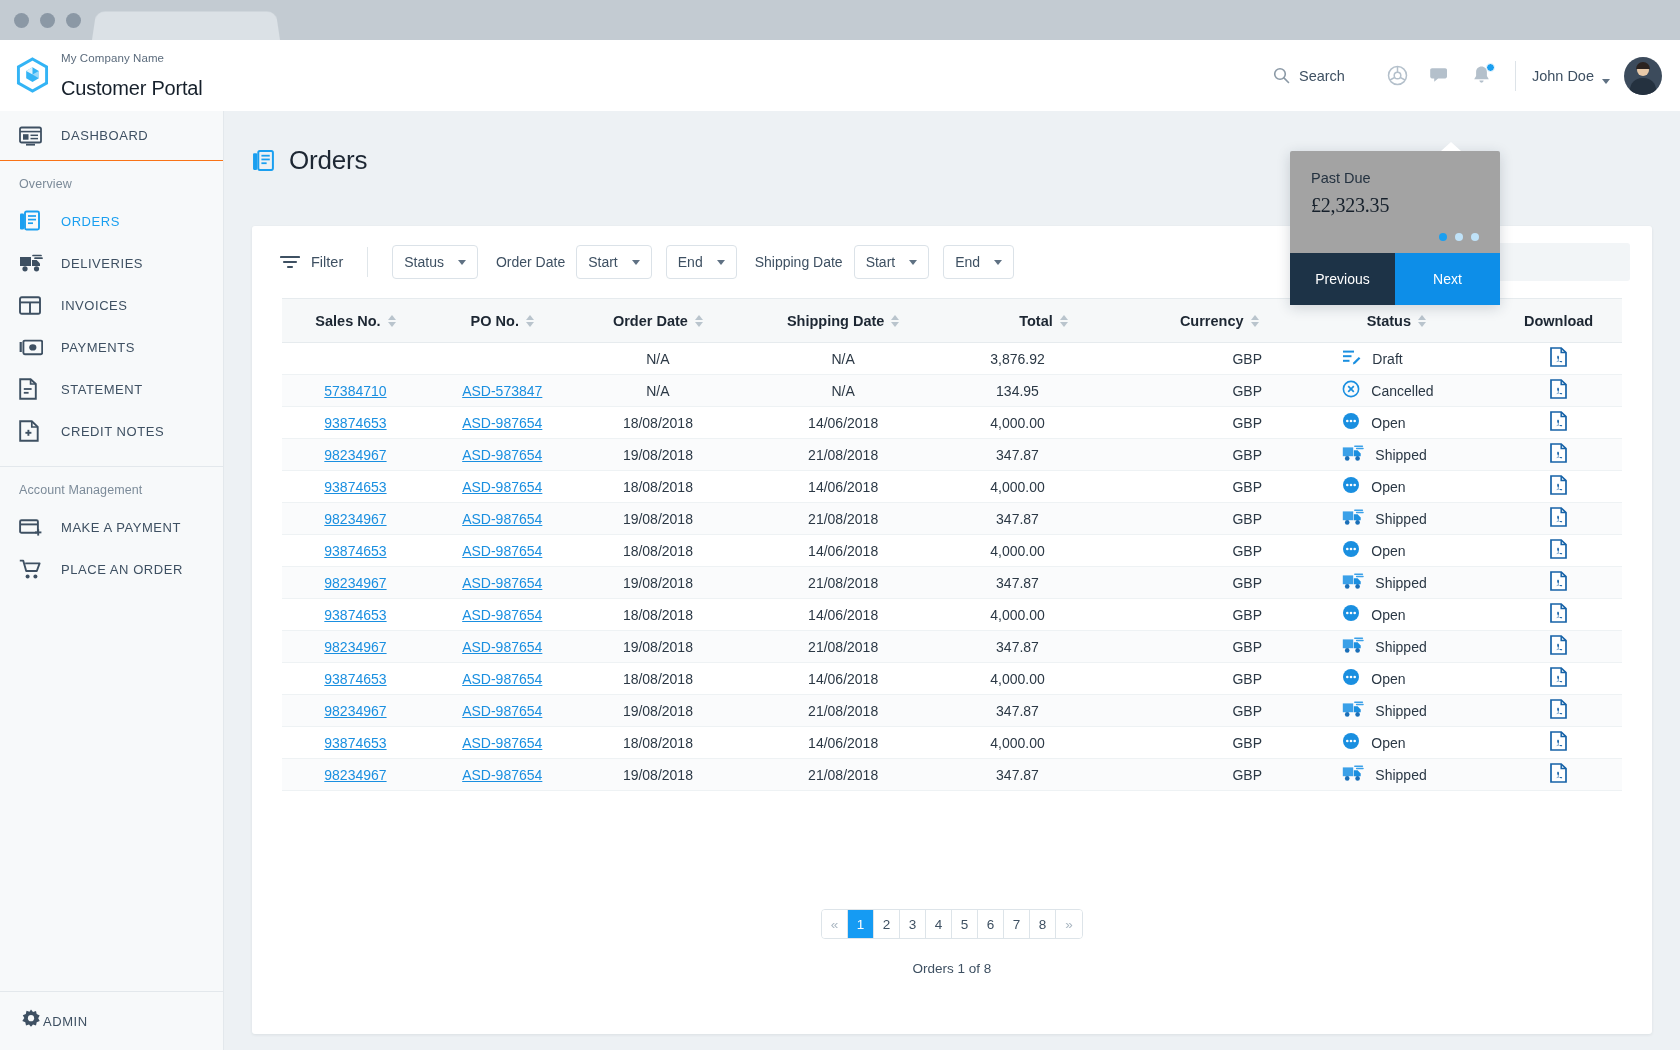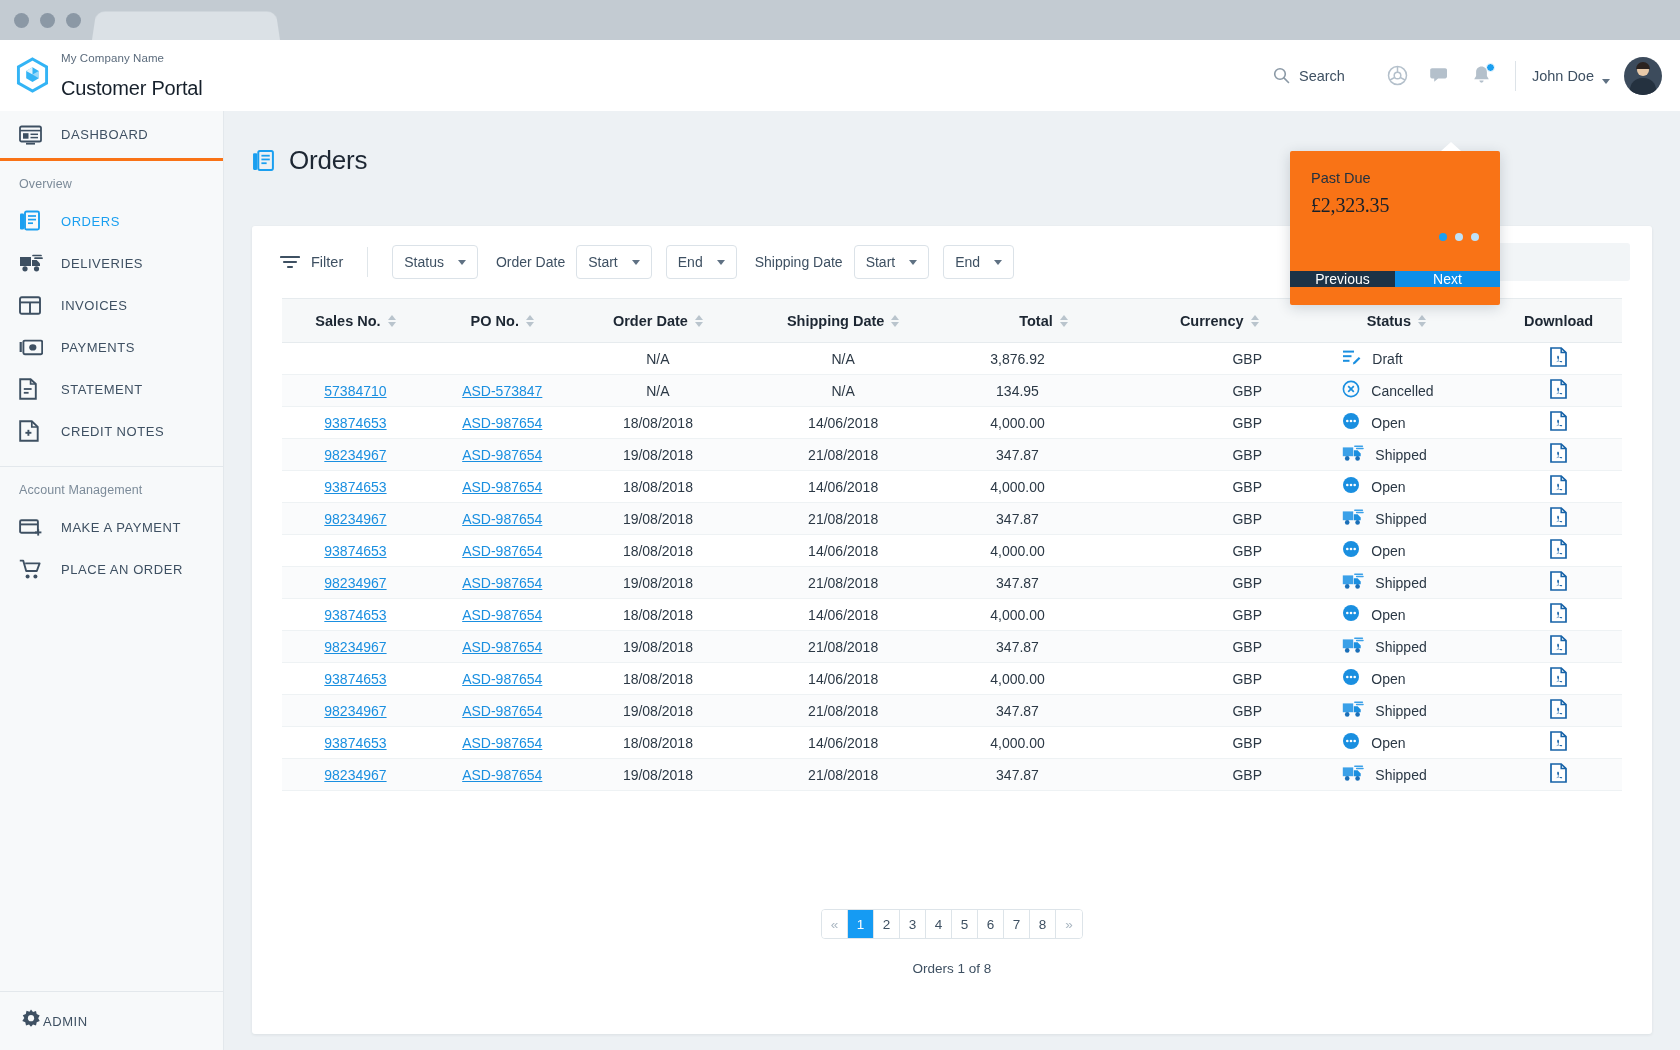--- a/index.html
+++ b/index.html
@@ -75,21 +75,21 @@
   
   .sidebar {
     position: absolute; top: 71px; left: 0; width: 224px; height: 939px;
     background: #f7f9fa; border-right: 1px solid #e3e8ec;
   }
   .nav-item {
     display: flex; align-items: center; height: 42px; padding-left: 19px;
     cursor: pointer; color: #3e5062; font-size: 13px; letter-spacing: .55px;
   }
   .nav-item .nv-ic { width: 26px; margin-right: 16px; display: flex; align-items: center; }
-  .nav-item.dash { height: 50px; border-bottom: 3px solid #f97316; }
+  .nav-item.dash { height: 50px; border-bottom: 1px solid #f97316; }
   .nav-item.active { color: #1a9ff0; }
   .nav-group-label {
     font-size: 12.5px; color: #7c8b99; padding: 16px 0 9px 19px; letter-spacing: .1px;
   }
   .nav-sep { height: 1px; background: #e3e8ec; margin-top: 14px; }
   .nav-admin {
     position: absolute; bottom: 0; left: 0; width: 224px; height: 59px;
     border-top: 1px solid #e3e8ec; display: flex; align-items: center; padding-left: 19px;
     cursor: pointer; color: #3e5062; font-size: 13px; letter-spacing: .55px;
   }
@@ -164,34 +164,34 @@
     border-right: 1px solid #dde4e9; cursor: pointer; background: #fff;
   }
   .pg:last-child { border-right: none; }
   .pg.active { background: #159bf3; color: #fff; }
   .pg.arrow { color: #a9b6c1; }
   .pager-caption { margin-top: 22px; font-size: 13.5px; color: #3e5062; }
 
   
   .popup {
     position: absolute; top: 111px; left: 1290px; width: 210px; z-index: 40;
-    background: #f97316; box-shadow: 0 3px 14px rgba(20,40,60,.18); border-radius: 2px;
+    background: #a3a3a3; box-shadow: 0 3px 14px rgba(20,40,60,.18); border-radius: 2px;
   }
   .popup-arrow {
     position: absolute; top: -9px; left: 151px; width: 0; height: 0;
     border-left: 10px solid transparent; border-right: 10px solid transparent;
     border-bottom: 9px solid #ffffff;
   }
   .popup-body { padding: 19px 21px 12px; }
   .popup-title { font-size: 14.5px; color: #243240; }
   .popup-amount { font-size: 20px; color: #16202b; margin-top: 8px; letter-spacing: -.2px; font-family: Liberation Serif, serif; }
   .popup-dots { display: flex; gap: 8px; justify-content: flex-end; margin-top: 16px; }
   .pdot { width: 8px; height: 8px; border-radius: 50%; background: #bfe2f8; }
   .pdot.on { background: #1a9ff0; }
-  .popup-actions { display: flex; height: 52px; align-items: center; }
+  .popup-actions { display: flex; height: 52px; }
   .popup-prev { flex: 1; background: #1d3347; color: #fff; display: flex; align-items: center;
                 justify-content: center; font-size: 14px; cursor: pointer; }
   .popup-next { flex: 1; background: #0d8ee8; color: #fff; display: flex; align-items: center;
                 justify-content: center; font-size: 14px; cursor: pointer; }
 </style>
 </head>
 <body>
 
 <div class="browser-chrome">
   <div class="chrome-dots">

